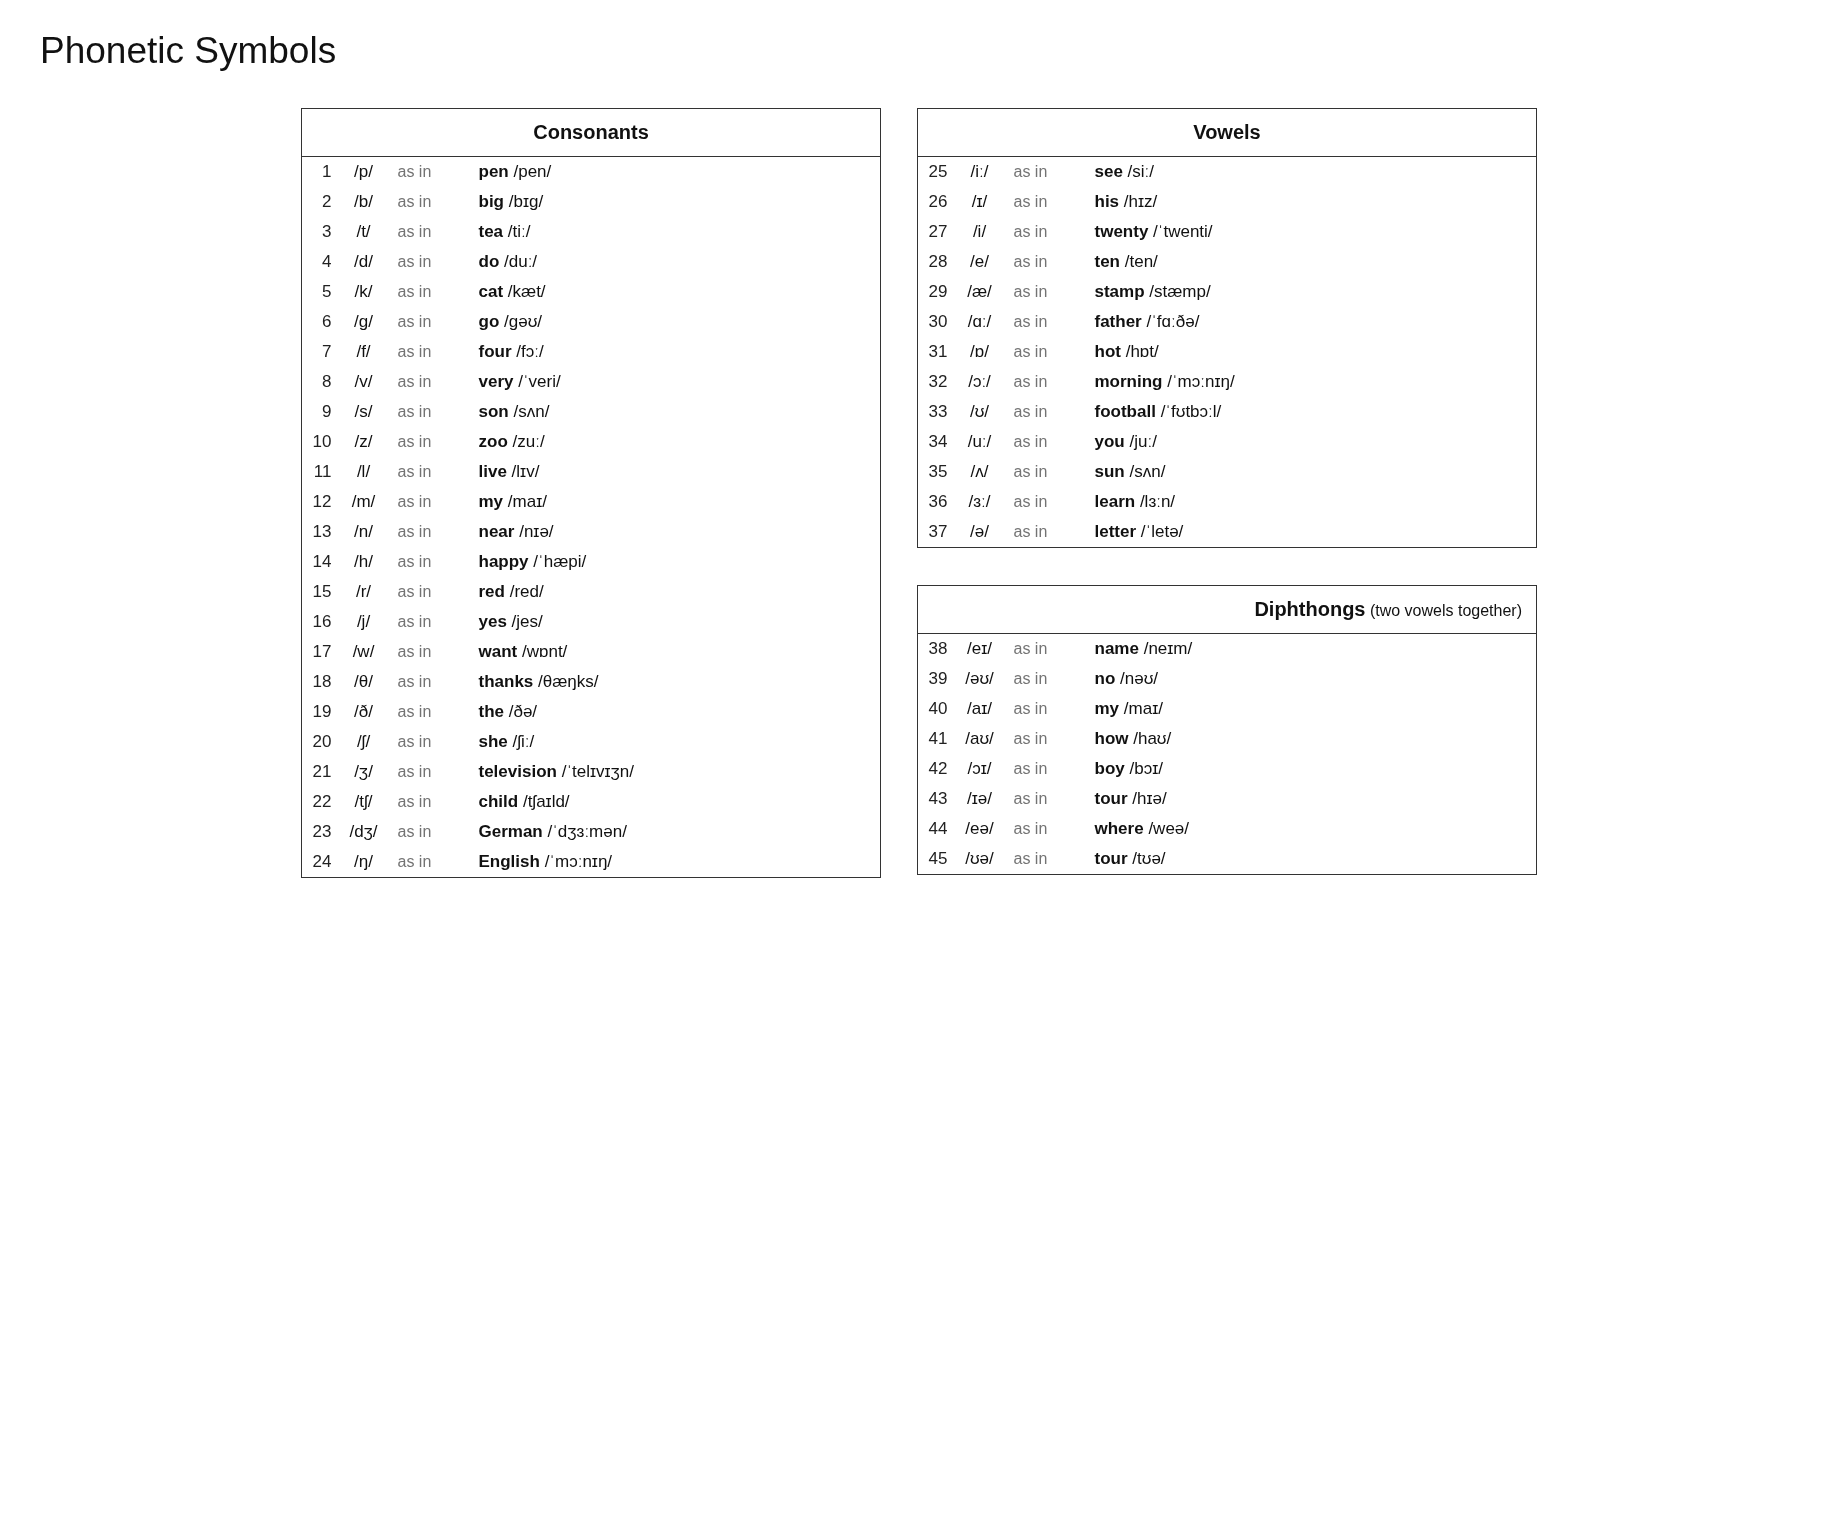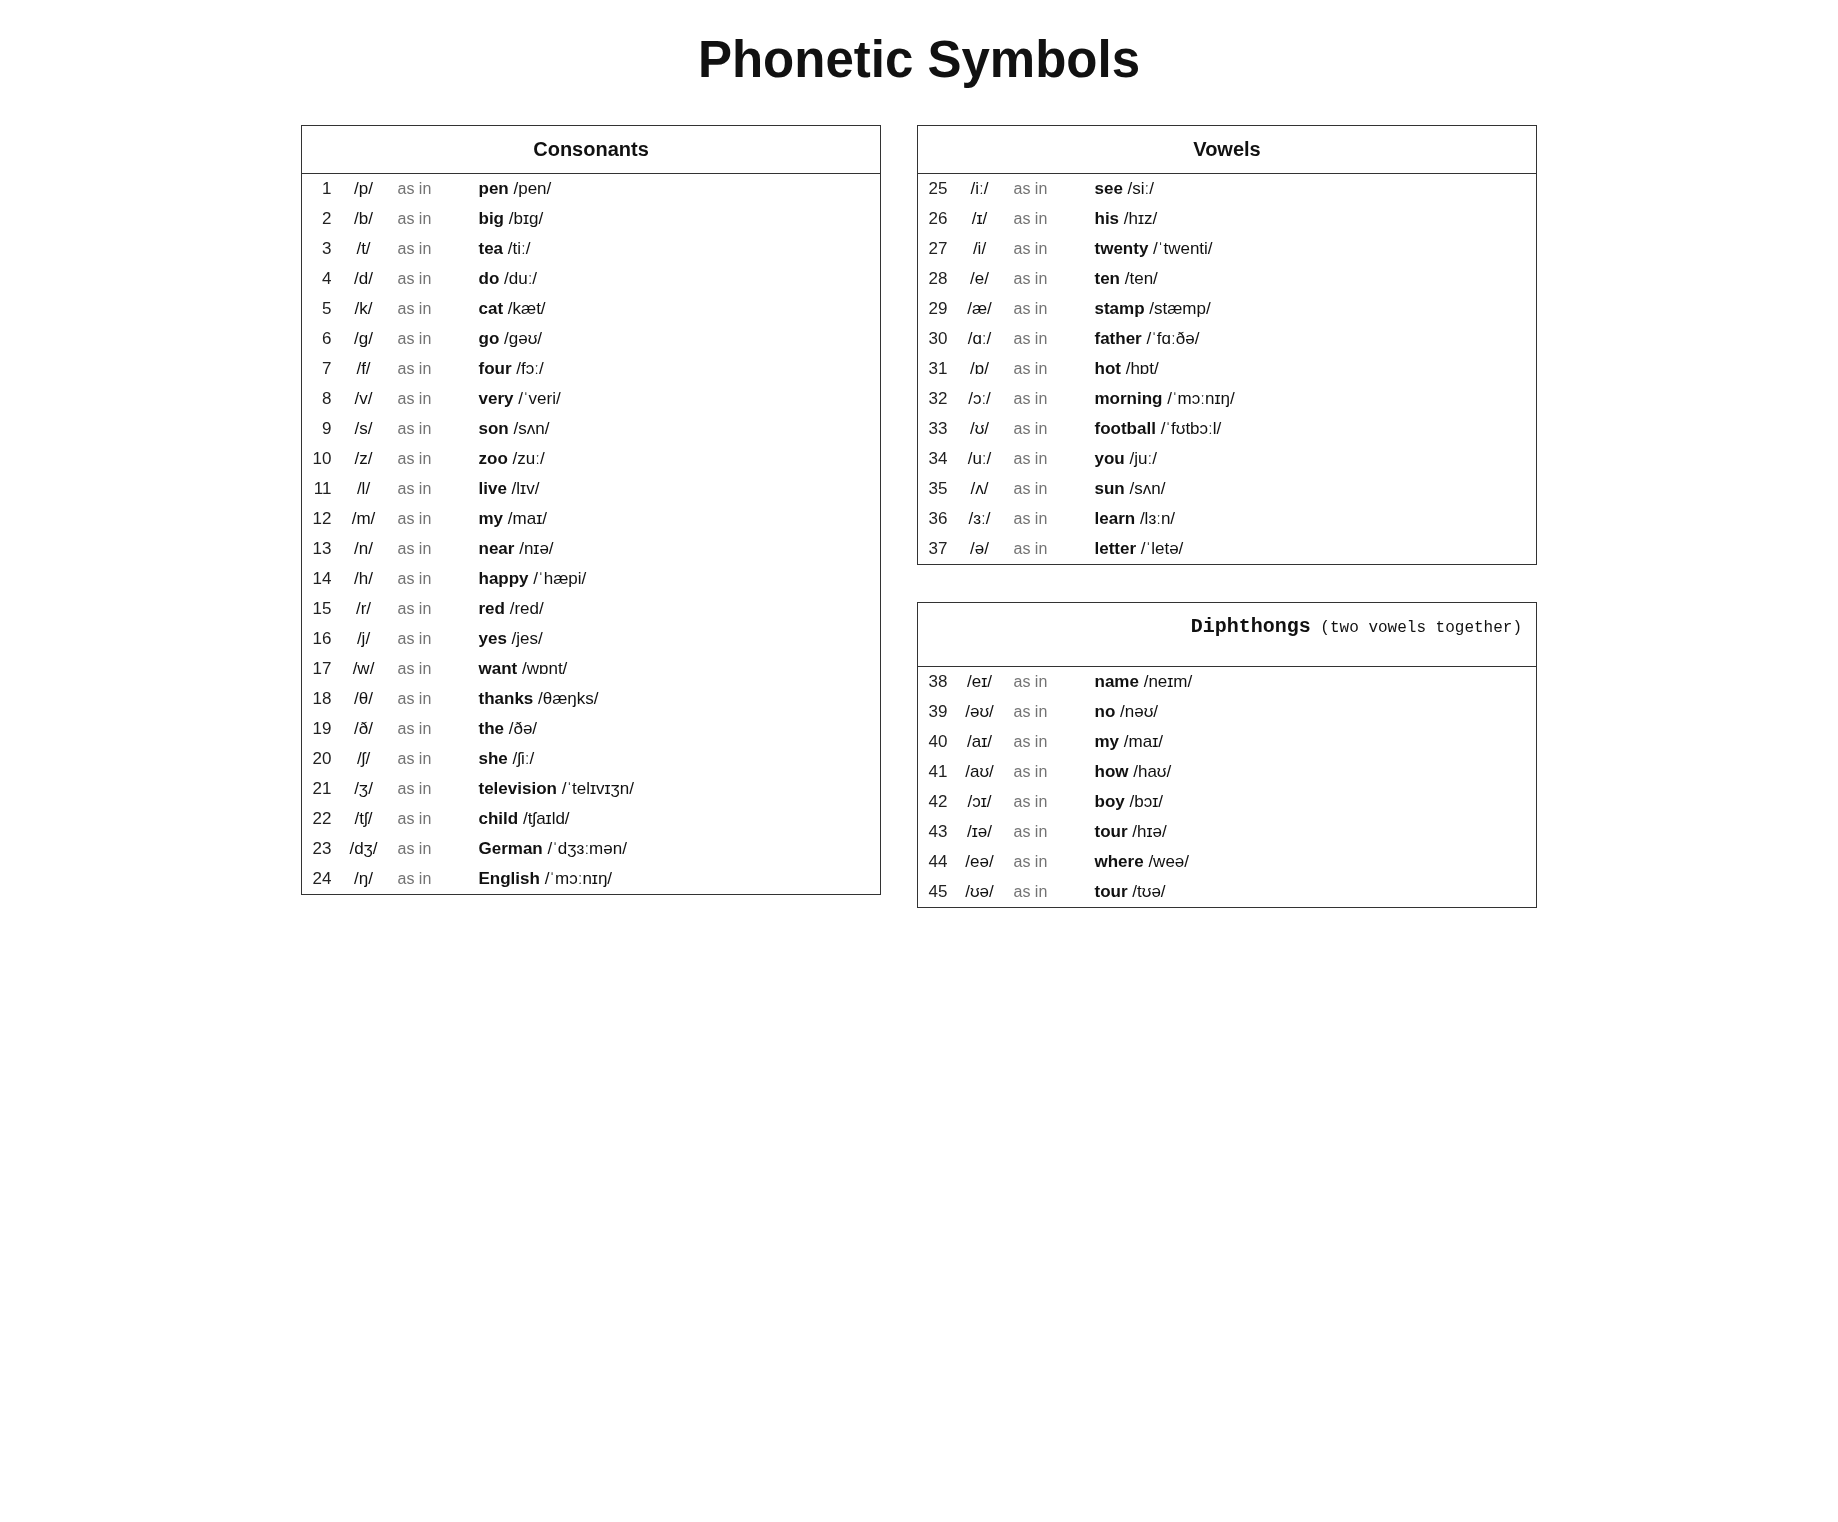--- a/index.html
+++ b/index.html
@@ -5,23 +5,23 @@
     * { margin: 0; padding: 0; box-sizing: border-box; }
     body {
       background: #fff;
       font-family: Arial, sans-serif;
       font-size: 17px;
       color: #111;
       padding: 30px 40px;
       max-width: 1838px;
     }
     h1 {
-      text-align: center;
-      font-size: 51px;
-      font-weight: 700;
+      text-align: left;
+      font-size: 37px;
+      font-weight: 400;
       margin-bottom: 36px;
       letter-spacing: 0px;
     }
     .tables-wrapper {
       display: flex;
       gap: 36px;
       align-items: flex-start;
       justify-content: center;
     }
     .left-panel {
@@ -45,23 +45,22 @@
       padding: 12px 8px;
       border-bottom: 1.5px solid #333;
     }
     tbody tr td {
       padding: 5px 8px;
       vertical-align: middle;
       white-space: nowrap;
     }
     .diphthong-header-cell {
       text-align: right;
-      padding: 12px 14px 28px 8px;
+      padding: 12px 14px 12px 8px;
       border-bottom: 1.5px solid #333;
-      font-family: Liberation Mono, monospace;
     }
     .diphthong-title {
       font-size: 20px;
       font-weight: 700;
     }
     .diphthong-subtitle {
       font-size: 16px;
       font-weight: 400;
     }
     td.num {

